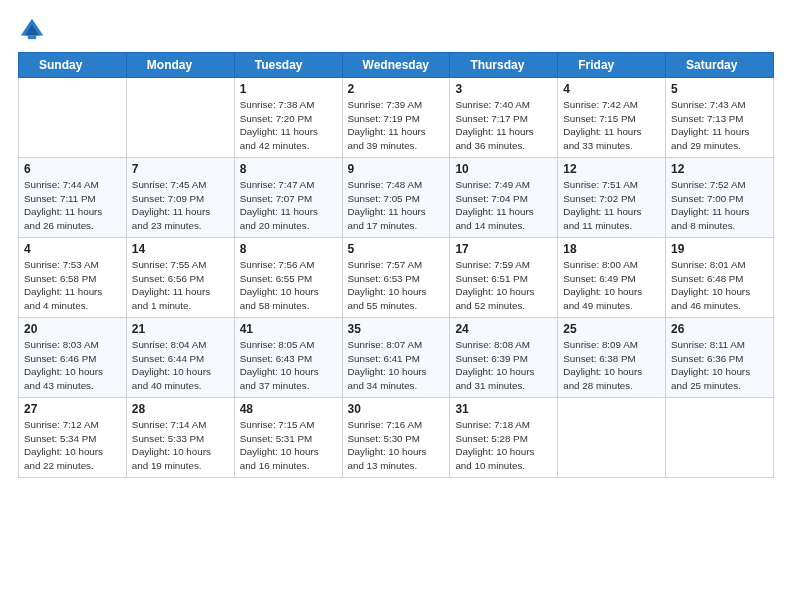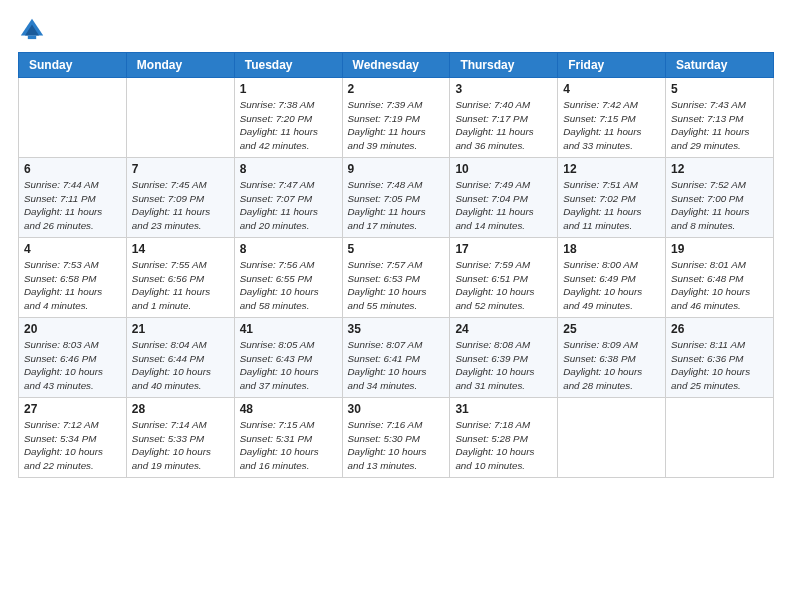--- a/index.html
+++ b/index.html
@@ -54,21 +54,21 @@
     }
     .calendar {
       width: 100%;
       border-collapse: collapse;
       font-size: 10.5px;
     }
     .calendar thead th {
       background: #2a7dc9;
       color: #fff;
       text-align: left;
-      padding: 5px 10px;
+      padding: 5px 20px;
       font-size: 12px;
       font-weight: bold;
       border: 1px solid #1a6bbd;
     }
     .calendar tbody td {
       vertical-align: top;
       padding: 4px 5px;
       border: 1px solid #d0d0d0;
       width: calc(100% / 7);
       height: 80px;
@@ -84,21 +84,20 @@
       font-size: 12px;
       font-weight: bold;
       color: #222;
       display: block;
       margin-bottom: 2px;
     }
     .day-info {
       color: #333;
       font-size: 9.8px;
       line-height: 1.4;
-      font-style: italic;
     }
   </style>
 </head>
 <body>
 
 <div class="page">
   <div class="header">
     <div class="logo">
       <svg class="logo-icon" viewBox="0 0 40 40">
         <polygon points="20,4 36,28 4,28" fill="#2a7dc9"></polygon>

